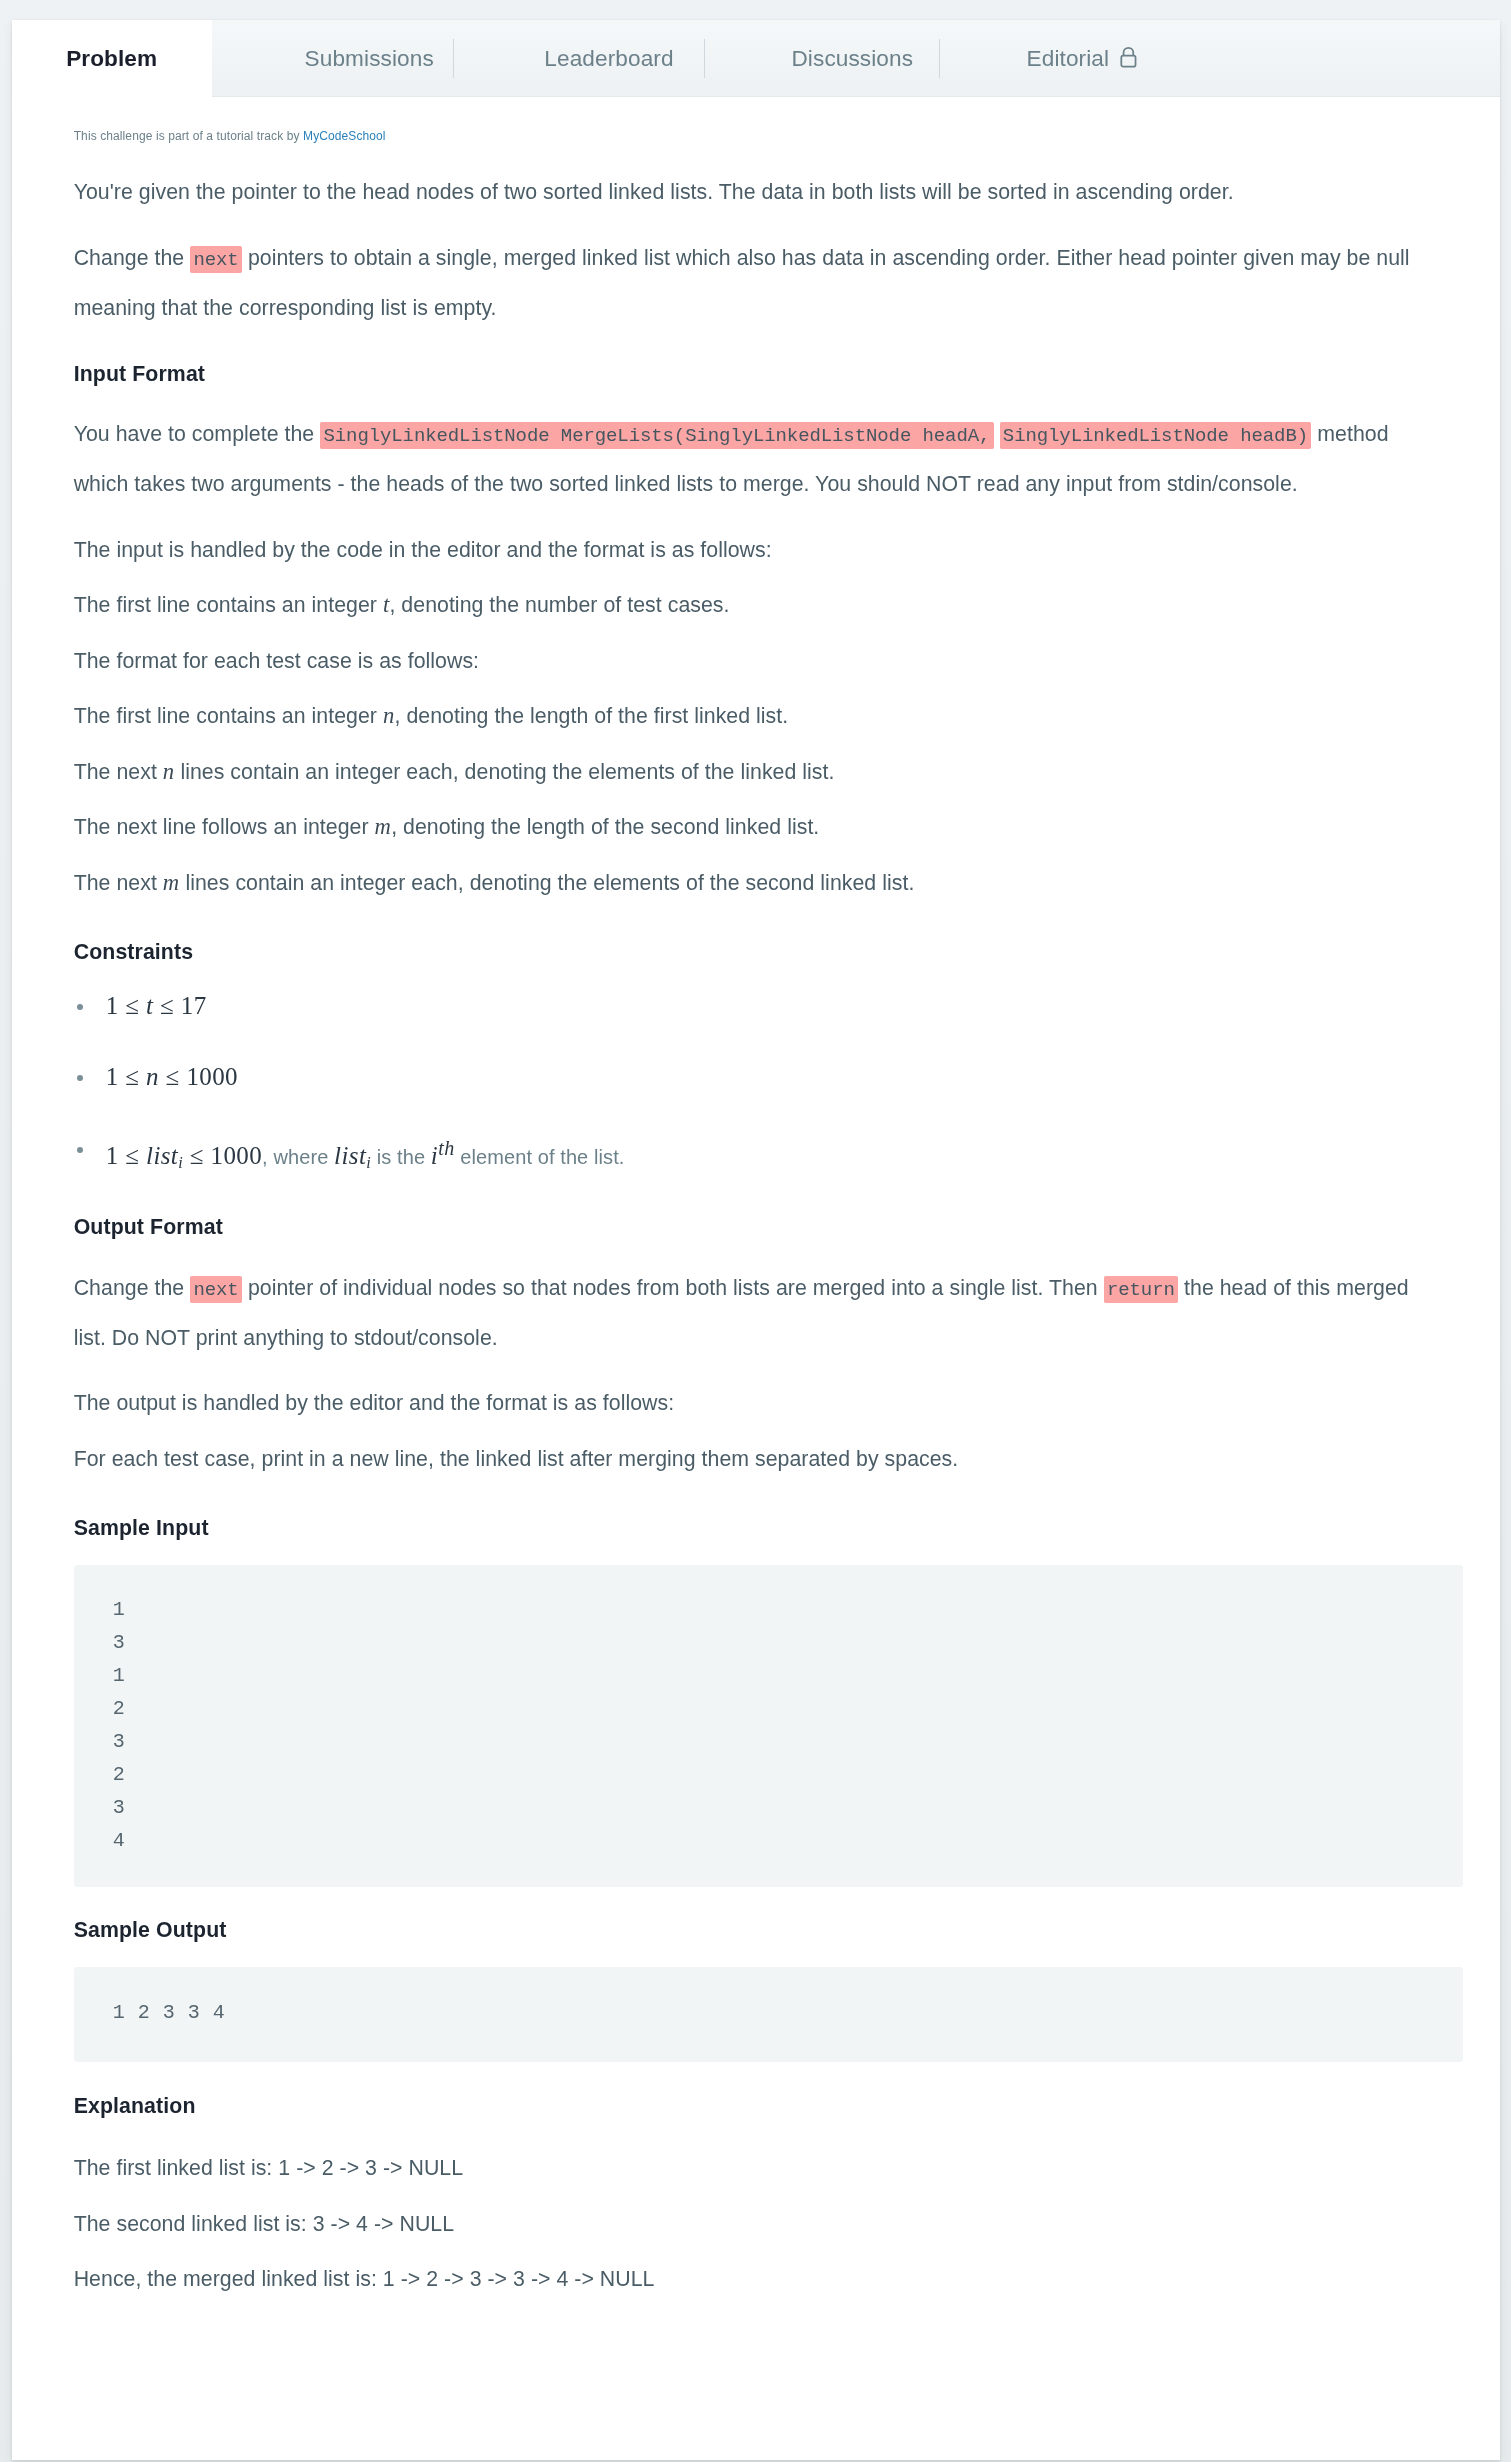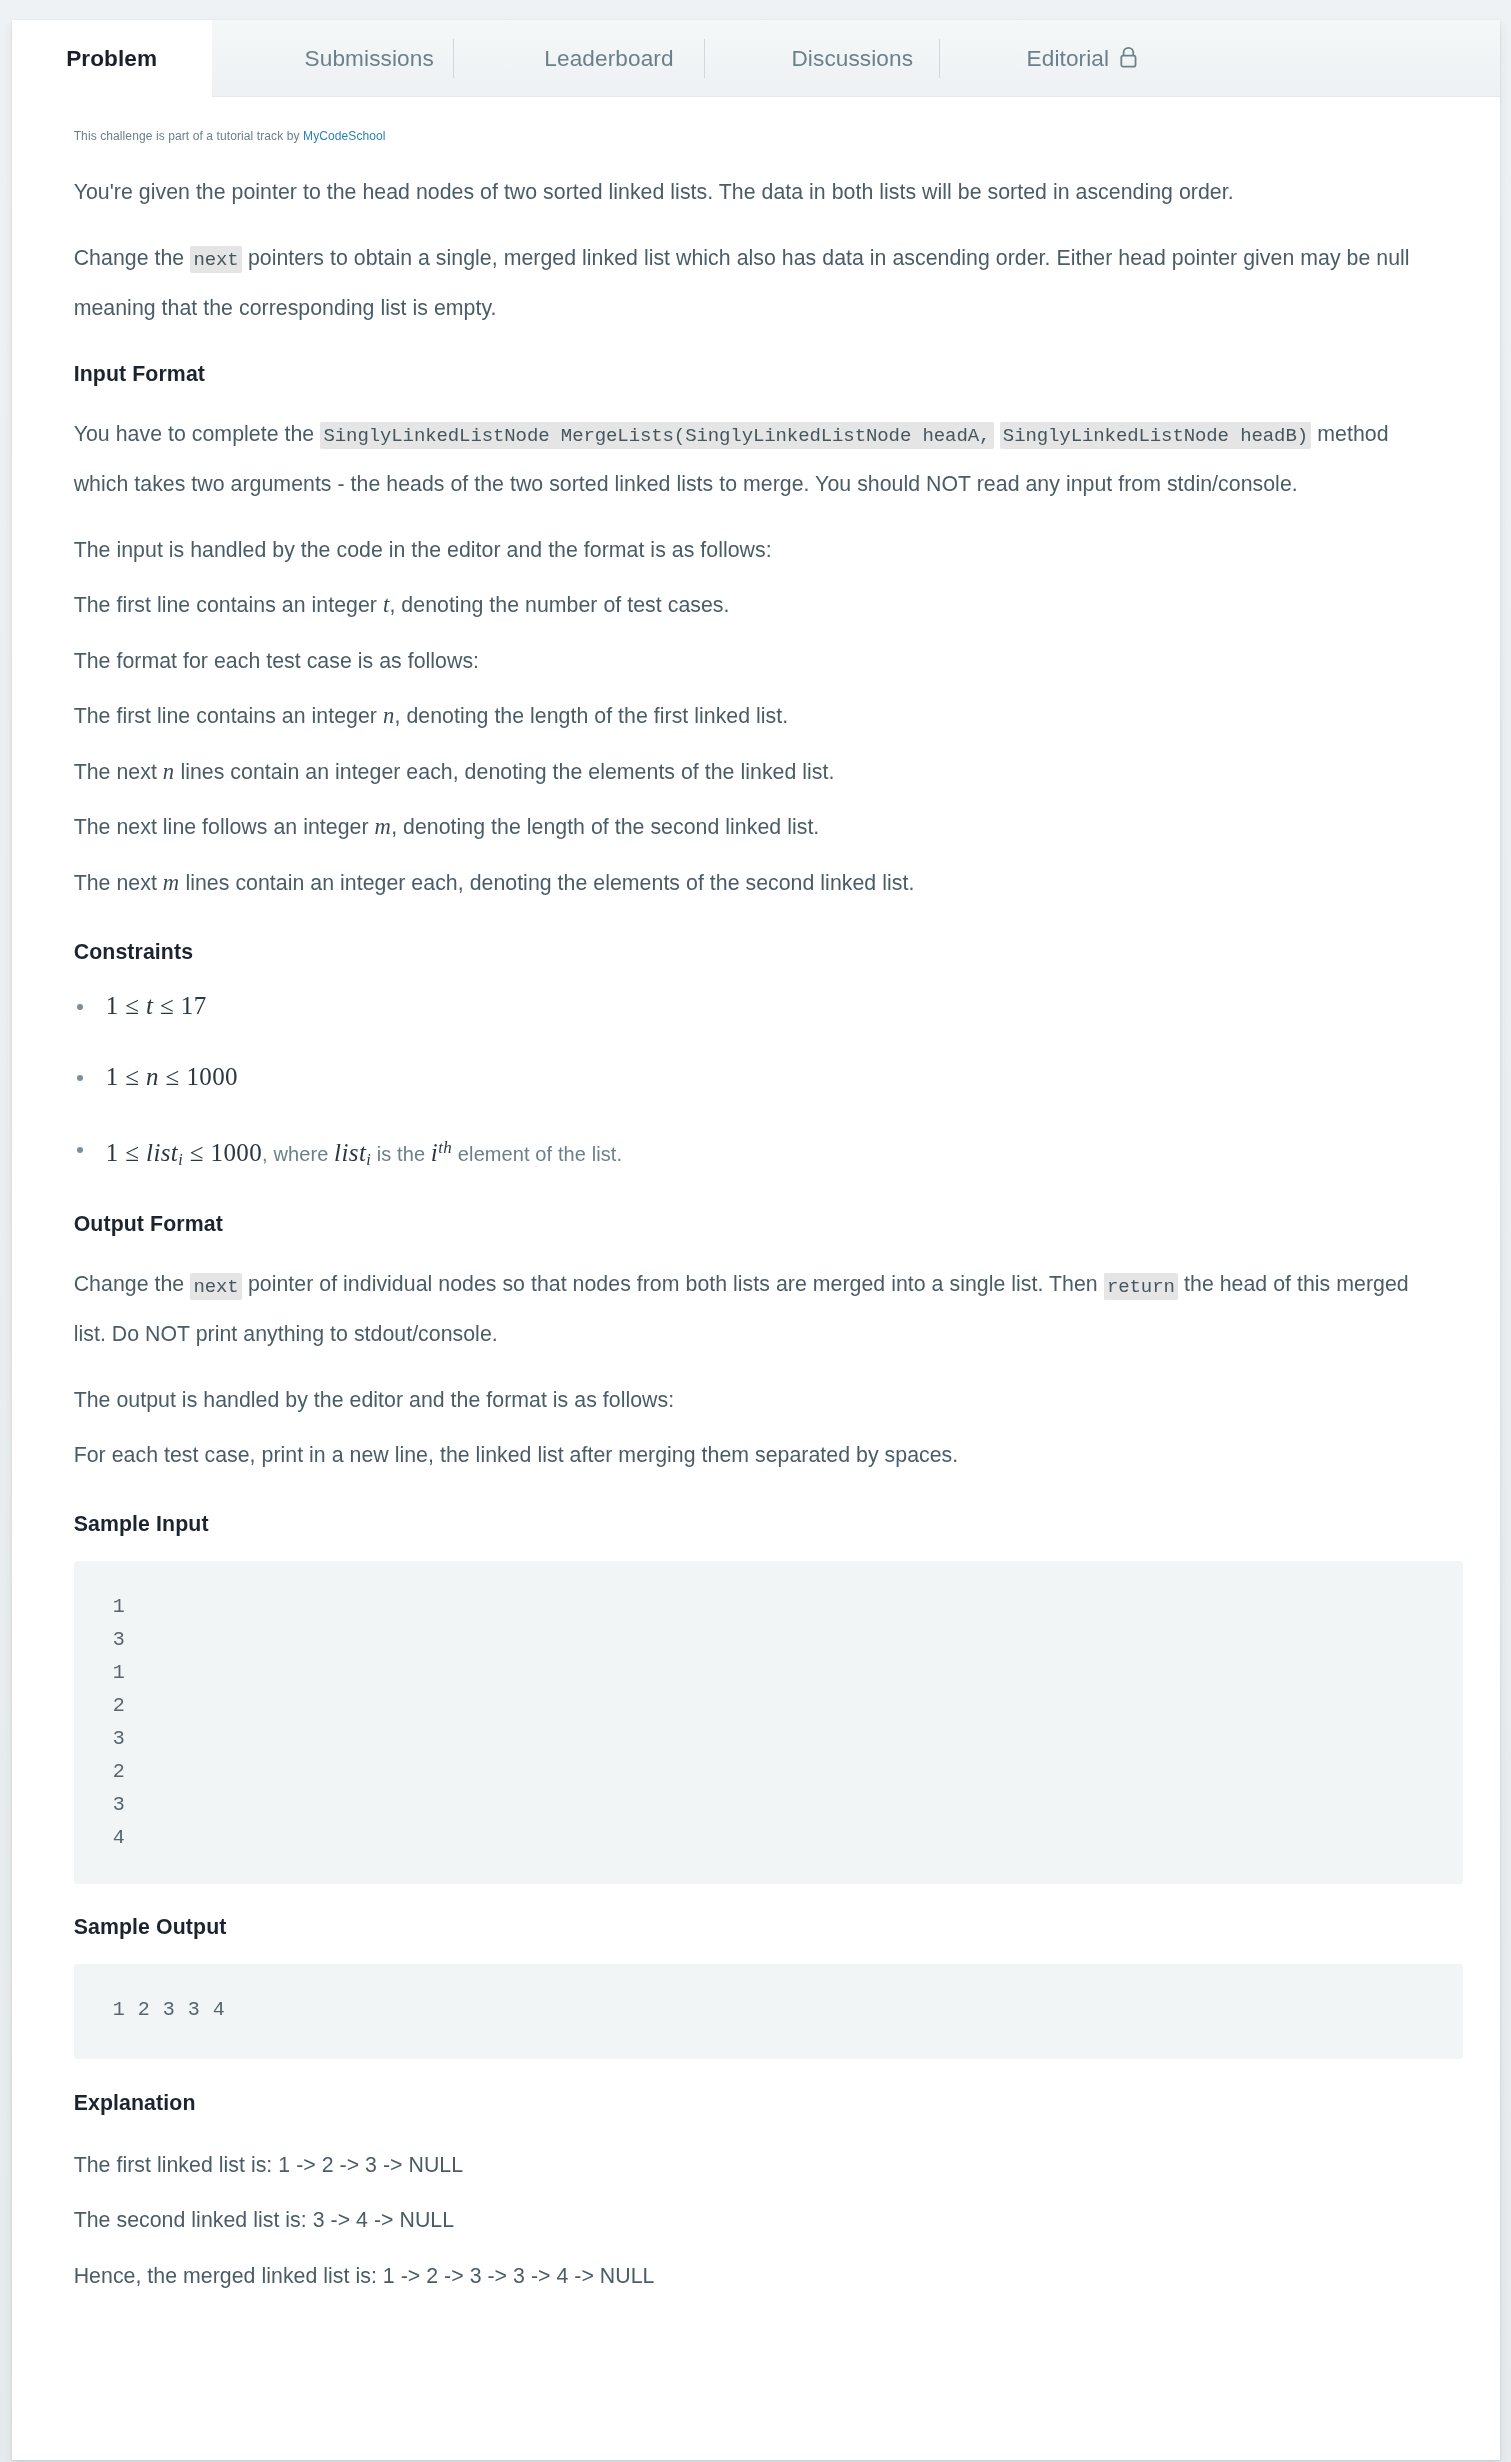--- a/index.html
+++ b/index.html
@@ -103,21 +103,21 @@
     font-size: 21.3px;
     font-weight: 700;
     color: #1c2430;
     margin: 28.4px 0 23.4px 0;
     letter-spacing: 0.1px;
   }
   h3.sect.first { margin-top: 30px; }
   code, .mono {
     font-family: "Liberation Mono", "DejaVu Sans Mono", monospace;
     font-size: 19px;
-    background: #e5e5e5;
+    background: #fca5a5;
     color: #45565f;
     padding: 2.5px 3.3px;
     border-radius: 1.7px;
     letter-spacing: -0.1px;
   }
 
   
   .mj {
     font-family: "Liberation Serif", "DejaVu Serif", serif;
     font-style: italic;
@@ -132,21 +132,21 @@
     letter-spacing: 0.4px;
   }
   .mjblock i { font-style: italic; }
   .mjblock .num { font-style: normal; }
   .mjblock sub {
     font-size: 16px;
     font-style: italic;
     vertical-align: -.28em;
   }
   .mjblock sup {
-    font-size: 17px;
+    font-size: 20px;
     font-style: italic;
     vertical-align: .45em;
   }
   .rest {
     font-family: "Liberation Sans", sans-serif;
     font-style: normal;
     font-size: 20px;
     color: #6b8089;
     letter-spacing: 0.1px;
   }

